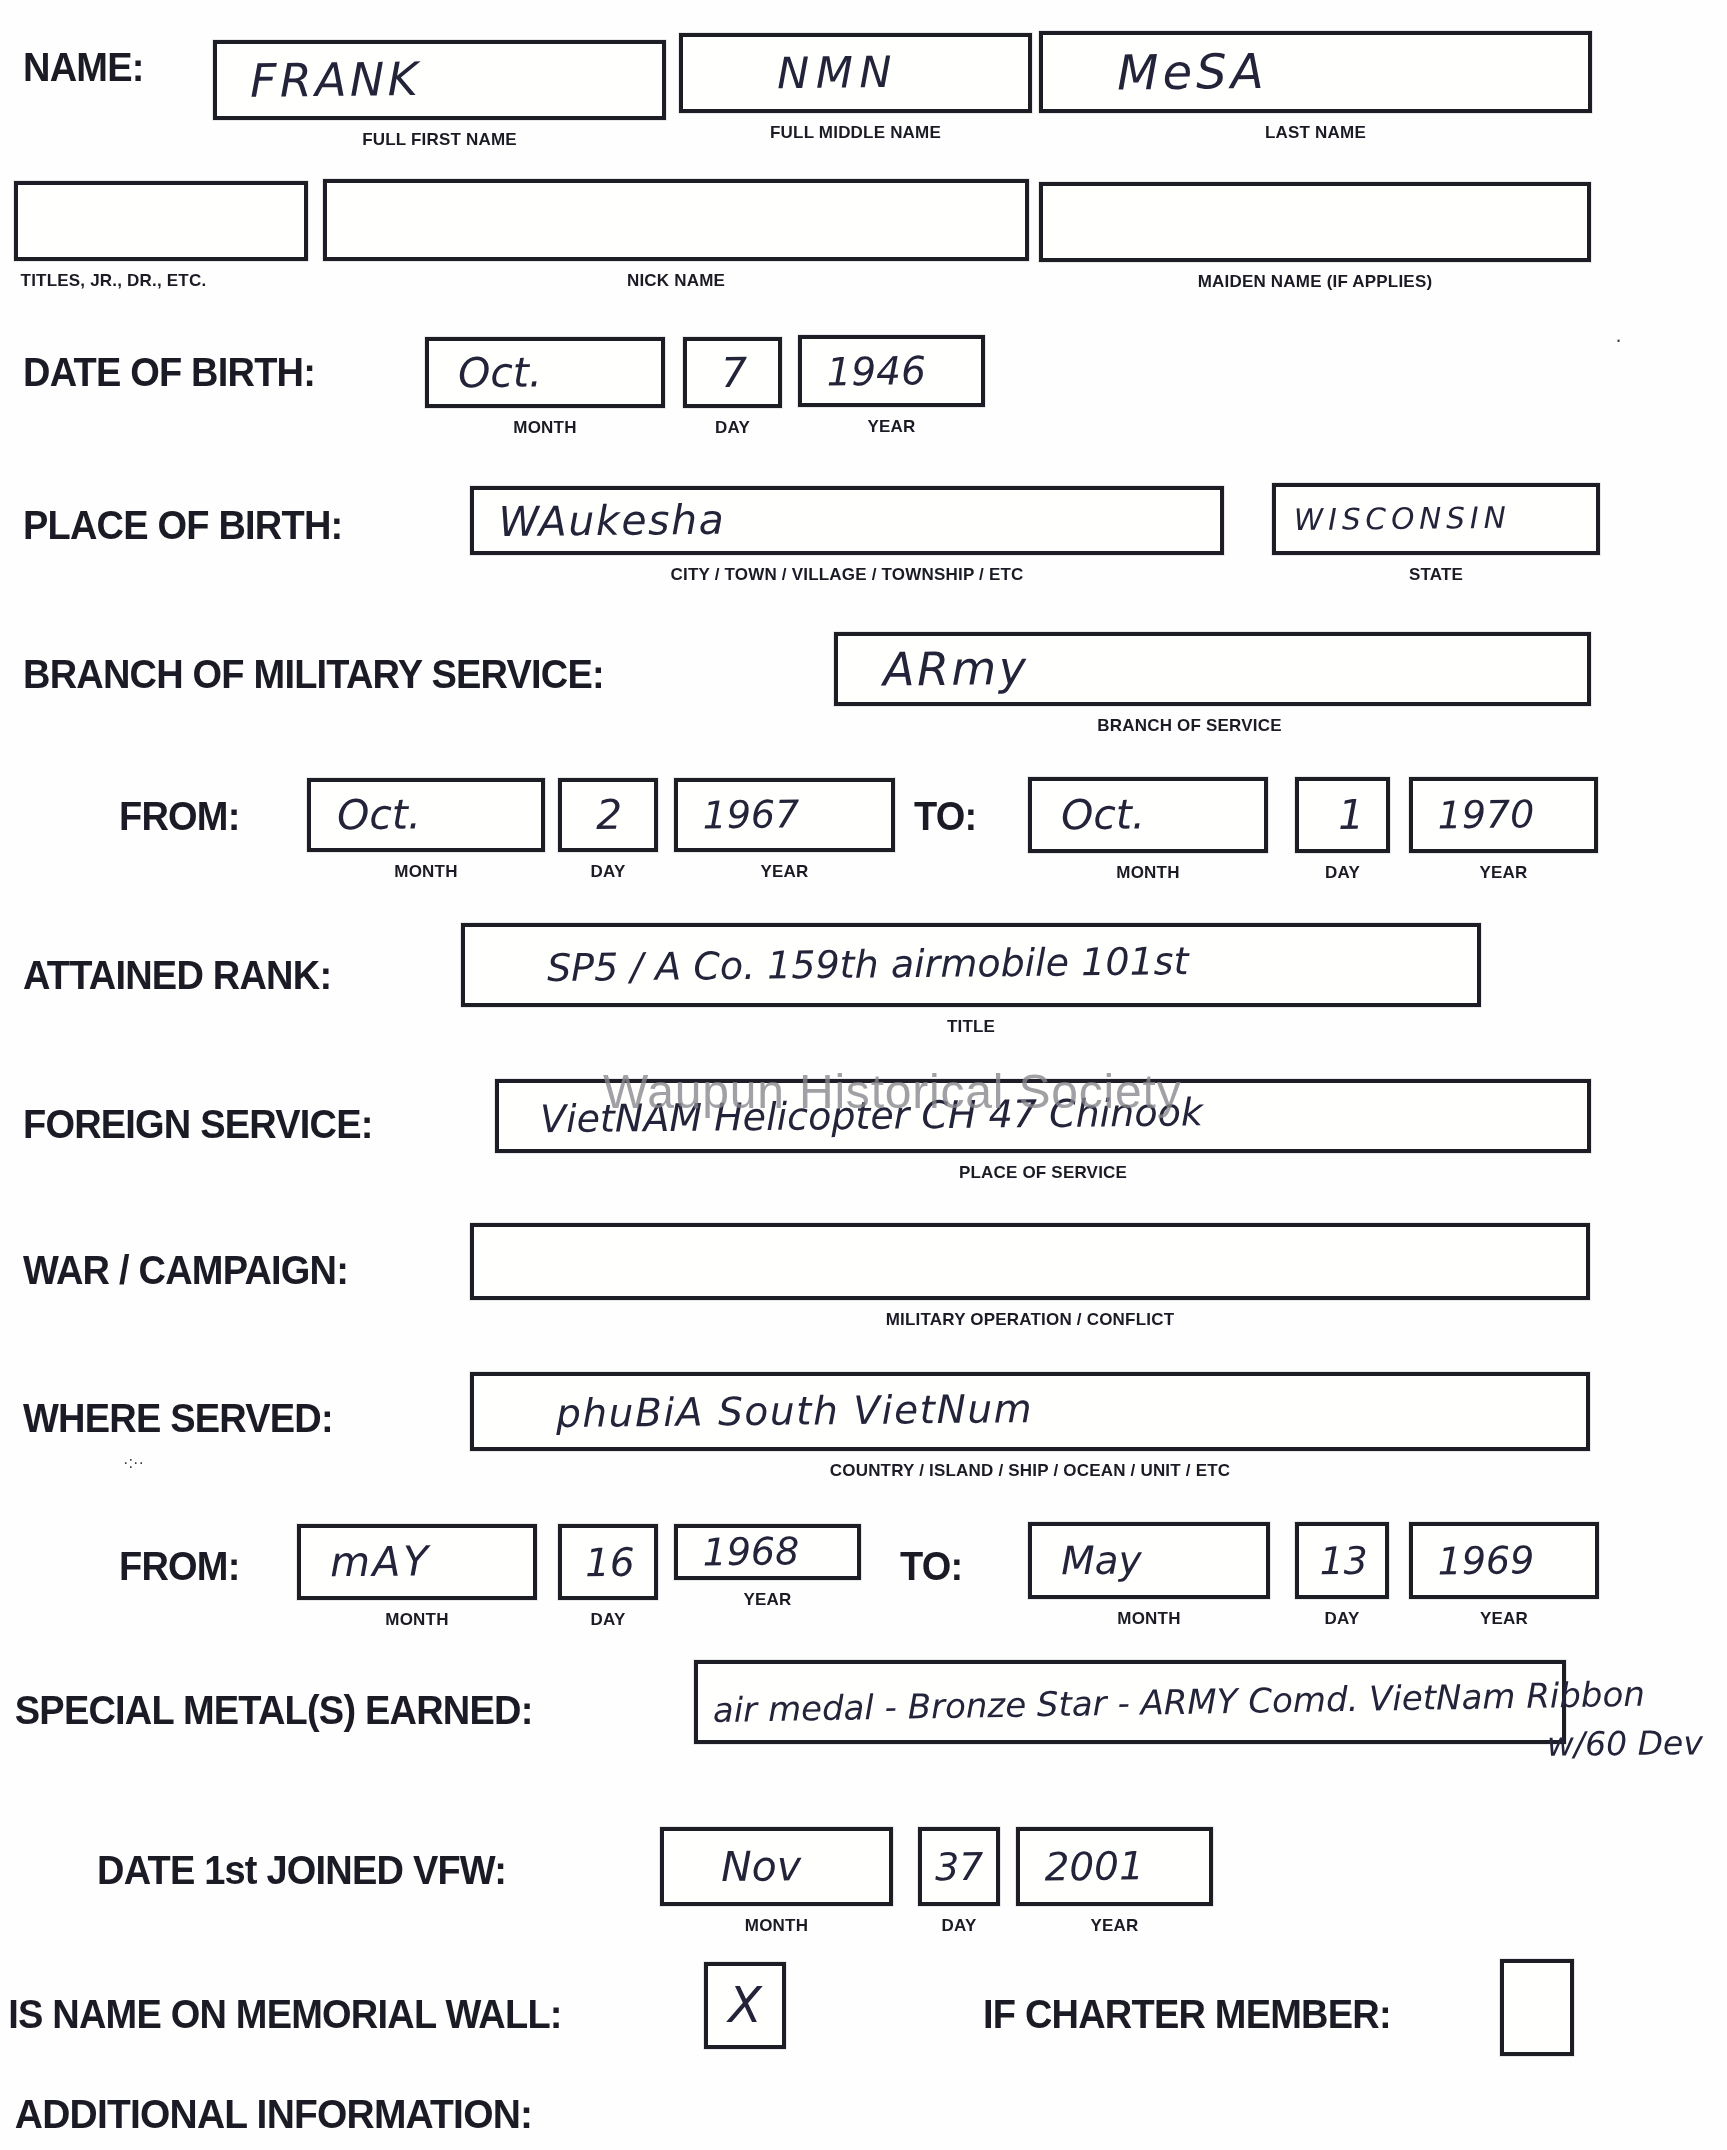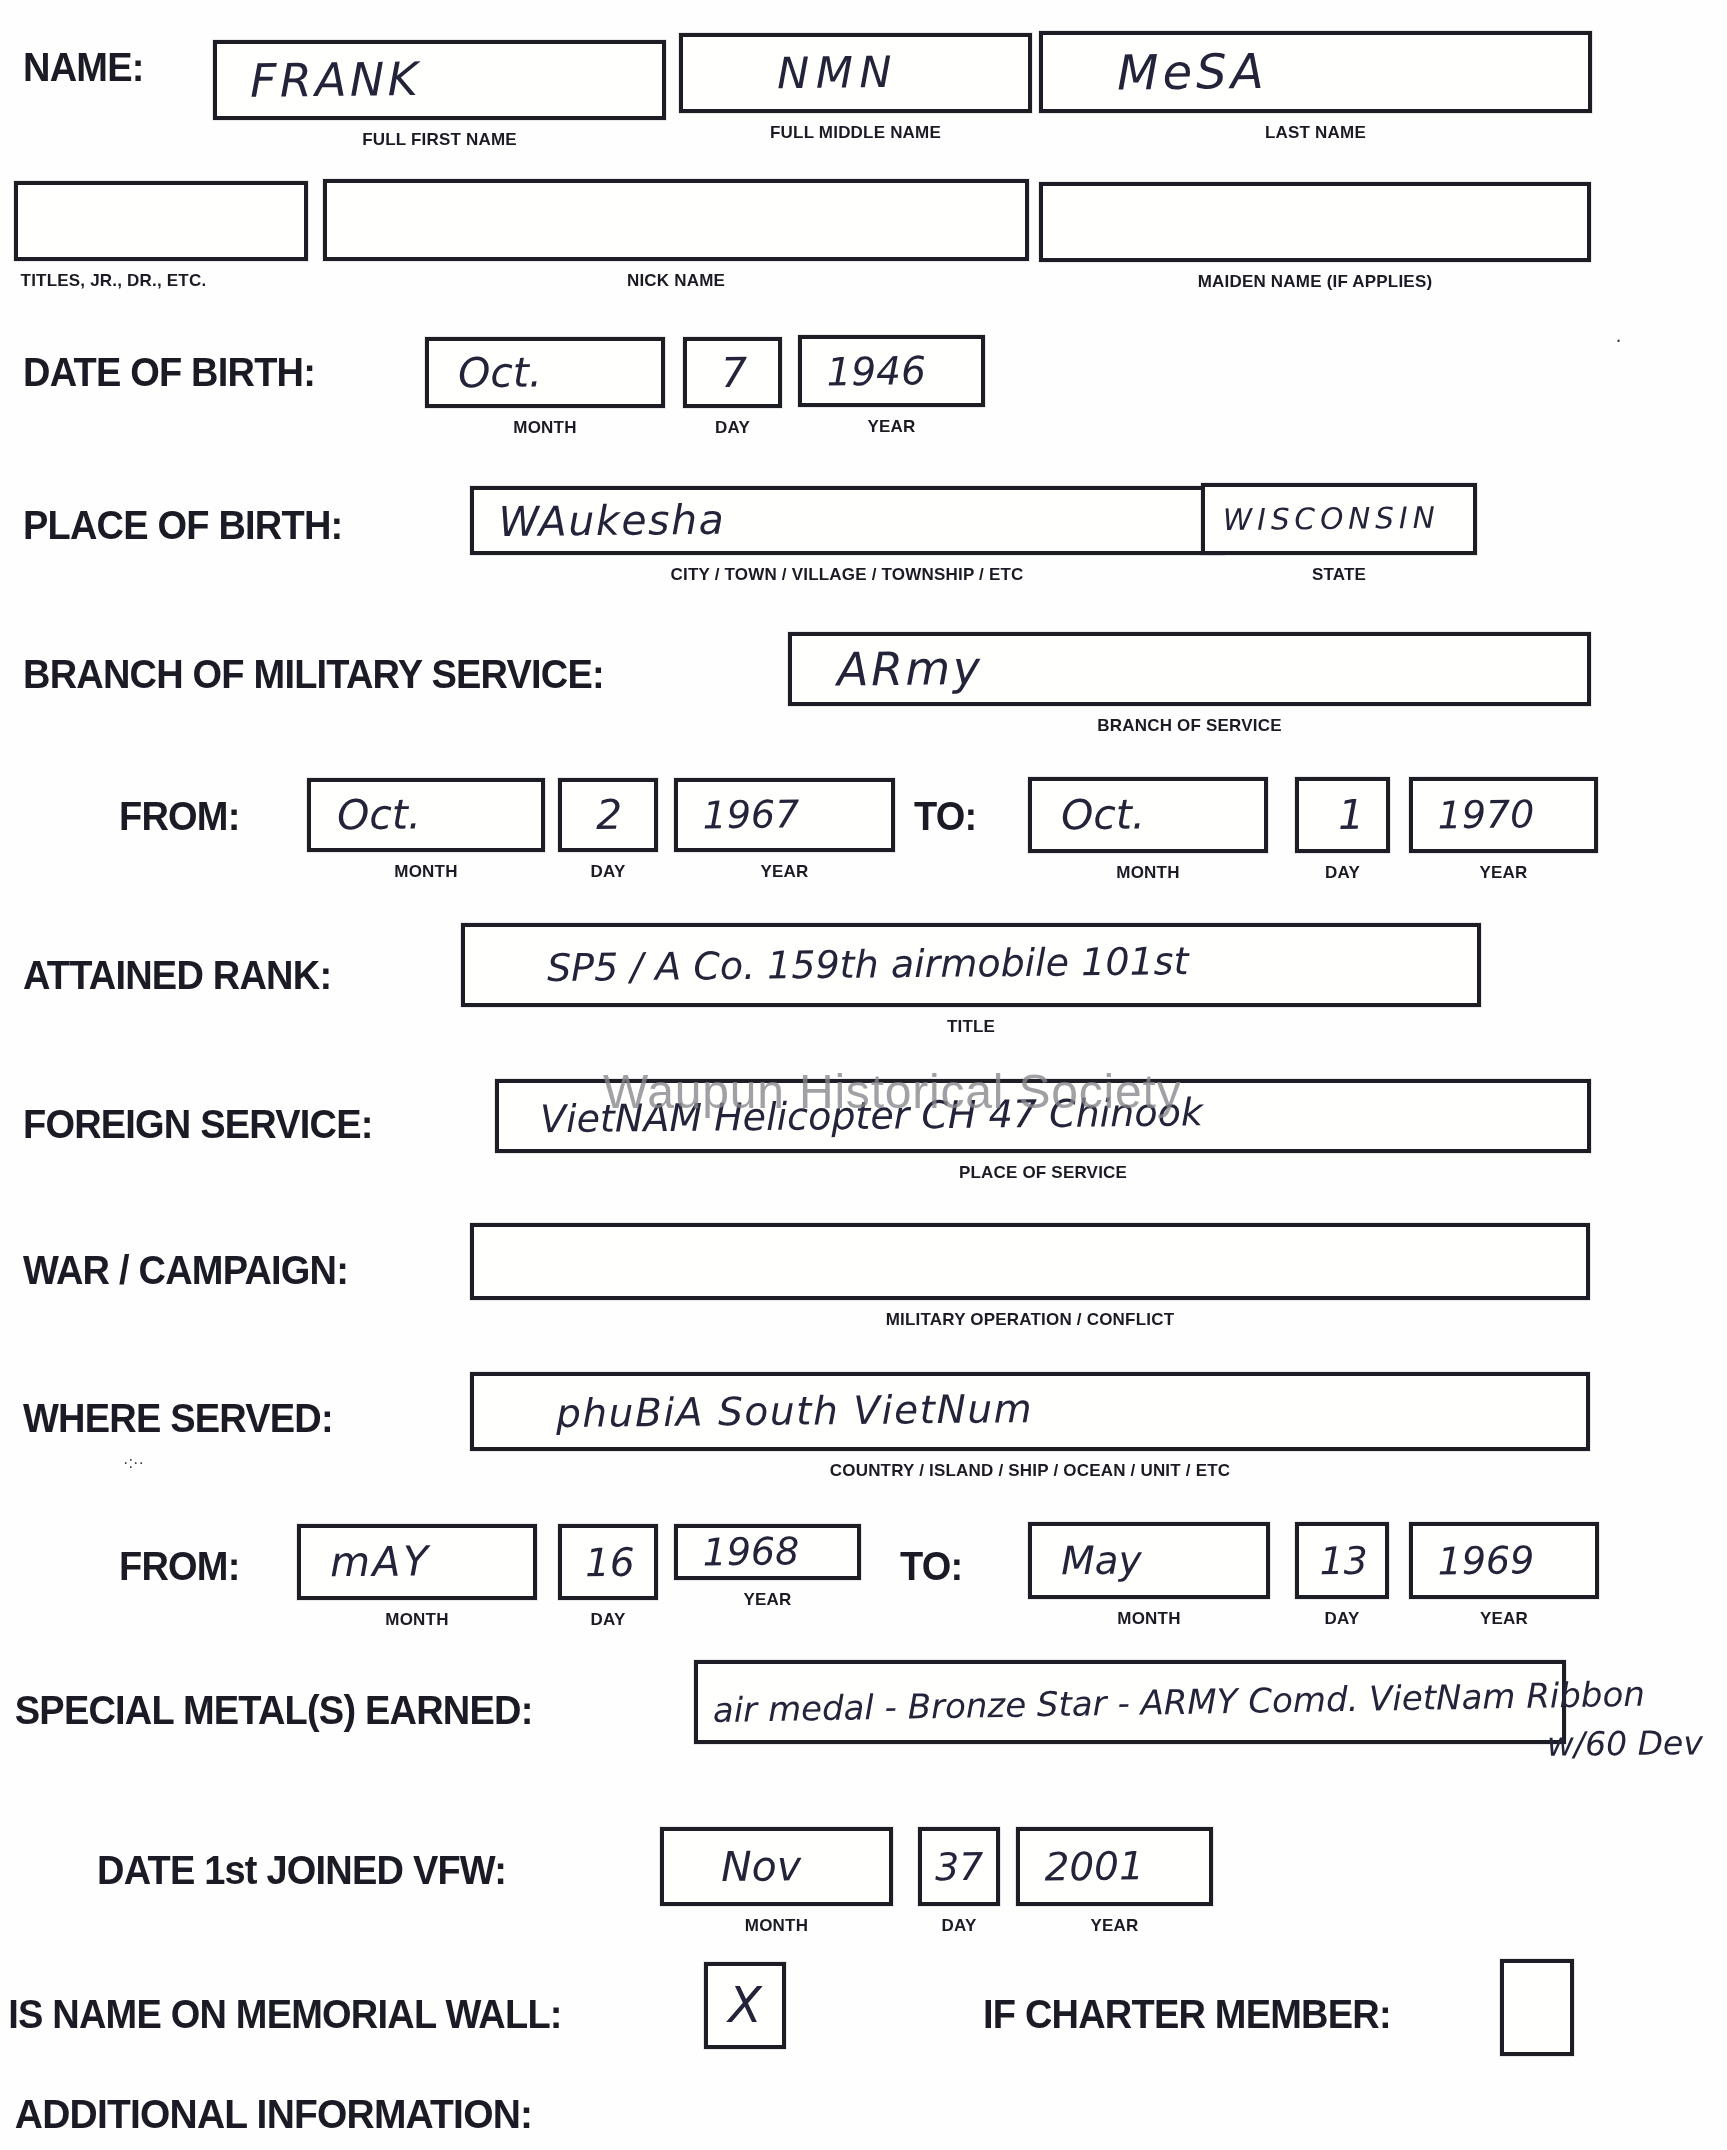--- a/index.html
+++ b/index.html
@@ -149,31 +149,31 @@
 
   <div class="label-lg" style="left:23px; top:504px;">PLACE OF BIRTH:</div>
 
   <div class="fg" style="left:470px; top:486px; width:754px;">
     <div class="box" style="height:69px;">
       <span class="hand" style="font-size:41px; padding-left:24.6px; letter-spacing:1.6px;">WAukesha</span>
     </div>
     <div class="cap">CITY / TOWN / VILLAGE / TOWNSHIP / ETC</div>
   </div>
 
-  <div class="fg" style="left:1201px; top:483px; width:276px;">
+  <div class="fg" style="left:1272px; top:483px; width:328px;">
     <div class="box" style="height:72px;">
       <span class="hand" style="font-size:29.6px; padding-left:18px; letter-spacing:4.9px;">WISCONSIN</span>
     </div>
     <div class="cap">STATE</div>
   </div>
 
   <div class="label-lg" style="left:23px; top:653px;">BRANCH OF MILITARY SERVICE:</div>
 
   <div class="fg" style="left:788px; top:632px; width:803px;">
-    <div class="box" style="height:74px;">
+    <div class="box" style="height:74px;margin-left:46px;">
       <span class="hand" style="font-size:46px; padding-left:45px; letter-spacing:2.5px;">ARmy</span>
     </div>
     <div class="cap">BRANCH OF SERVICE</div>
   </div>
 
   <div class="label-lg" style="left:119px; top:795px;">FROM:</div>
 
   <div class="fg" style="left:307px; top:778px; width:238px;">
     <div class="box" style="height:74px;">
       <span class="hand" style="font-size:41px; padding-left:26px;">Oct.</span>

